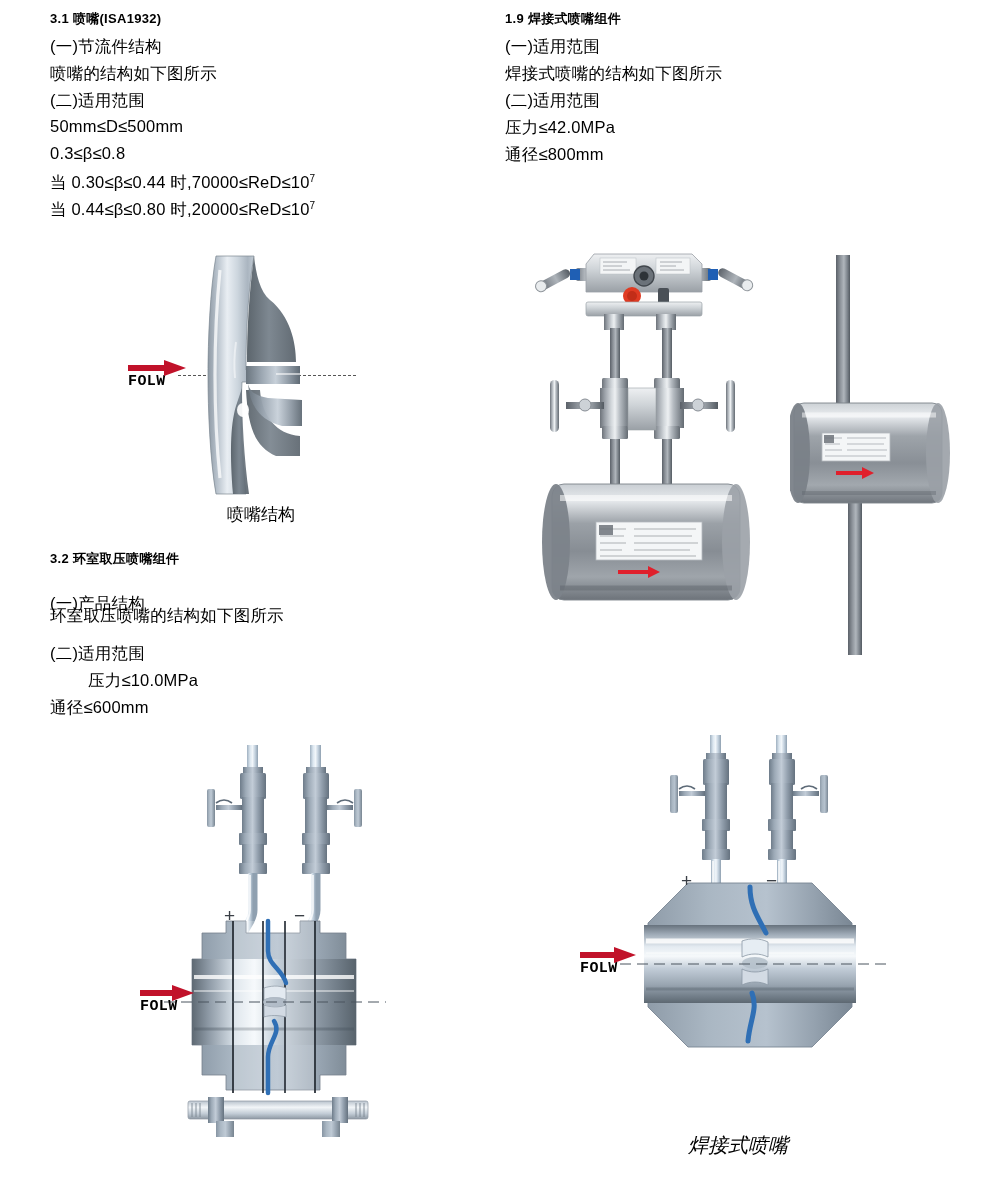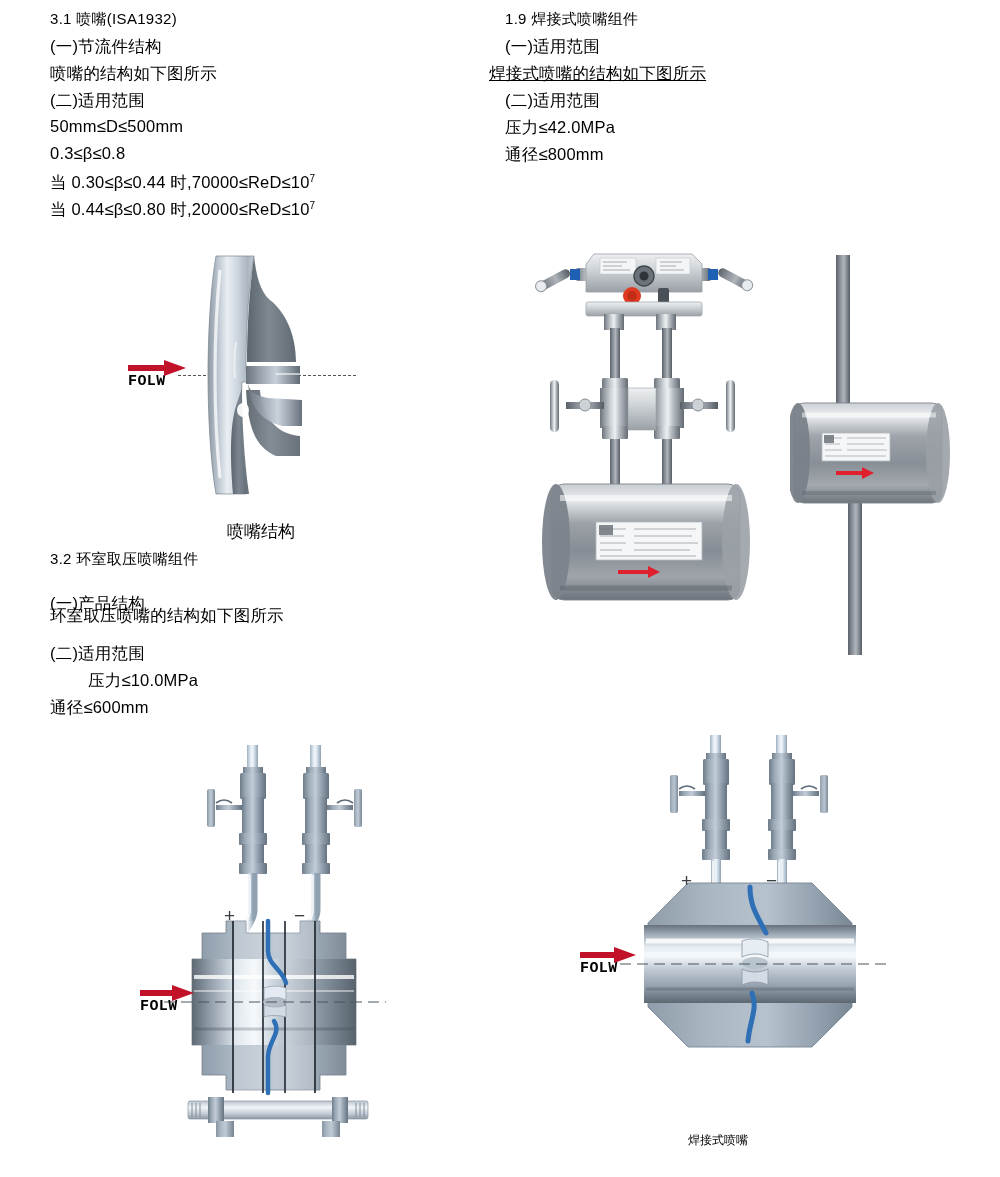--- a/index.html
+++ b/index.html
@@ -1,25 +1,25 @@
 <!DOCTYPE html>
 <html><head>
 <meta charset="utf-8">
 <style>
   html,body{margin:0;padding:0;background:#fff;}
   body{
     width:1000px;height:1177px;position:relative;overflow:hidden;
     font-family:"Liberation Sans","DejaVu Sans",sans-serif;color:#000;
   }
   .txt{position:absolute;white-space:nowrap;}
-  .hd{font-weight:normal;font-size:15px;letter-spacing:.3px;}
+  .hd{font-weight:bold;font-size:13px;letter-spacing:.3px;}
   .ln{font-size:16.5px;letter-spacing:.2px;text-align:right;}
   .sup{font-size:10px;vertical-align:super;}
   .cap-serif{font-family:"Liberation Serif","DejaVu Serif",serif;font-size:17px;}
-  .cap-sans{font-size:12px;}
+  .cap-sans{font-size:20px;font-style:italic;}
 
   
   .folw{position:absolute;width:64px;}
   .folw .arw{position:relative;height:16px;}
   .folw .arw svg{display:block;}
   .folw .lbl{font-size:15px;font-weight:bold;letter-spacing:.4px;
              font-family:Liberation Mono, monospace;line-height:14px;margin-top:-1px;}
 
   .axis{position:absolute;border-top:1px dashed #555;height:0;}
 
@@ -92,21 +92,21 @@
   <div class="folw" style="left:-22px;top:110px;">
     <div class="arw">
       <svg width="60" height="16" viewBox="0 0 60 16">
         <path d="M0,11 L0,5 L36,5 L36,0 L58,8 L36,16 L36,11 Z" fill="#c1122a"></path>
       </svg>
     </div>
     <div class="lbl">FOLW</div>
   </div>
 </div>
 
-<div class="txt cap-serif" style="left:213px;top:520px;padding-left:14px;">喷嘴结构</div>
+<div class="txt cap-serif" style="left:213px;top:503px;padding-left:14px;">喷嘴结构</div>
 
 <div class="txt hd" style="left:50px;top:550px;text-align:center;">3.2 环室取压喷嘴组件</div>
 <div class="txt ln" style="left:50px;top:577px;margin-top:16px;">(一)产品结构</div>
 <div class="txt ln" style="left:50px;top:605px;">环室取压喷嘴的结构如下图所示</div>
 <div class="txt ln" style="left:50px;top:643px;">(二)适用范围</div>
 <div class="txt ln" style="left:50px;top:670px;margin-left:38px;">压力≤10.0MPa</div>
 <div class="txt ln" style="left:50px;top:697px;">通径≤600mm</div>
 
 <div style="position:absolute;left:150px;top:745px;width:260px;height:420px;">
 
@@ -231,21 +231,21 @@
       <svg width="56" height="16" viewBox="0 0 56 16">
         <path d="M0,11 L0,5 L32,5 L32,0 L54,8 L32,16 L32,11 Z" fill="#c1122a"></path>
       </svg>
     </div>
     <div class="lbl">FOLW</div>
   </div>
 </div>
 
 <div class="txt hd" style="left:505px;top:10px;">1.9 焊接式喷嘴组件</div>
 <div class="txt ln" style="left:505px;top:36px;">(一)适用范围</div>
-<div class="txt ln" style="left:489px;top:63px;text-decoration:underline;">焊接式喷嘴的结构如下图所示</div>
+<div class="txt ln" style="left:505px;top:63px;">焊接式喷嘴的结构如下图所示</div>
 <div class="txt ln" style="left:505px;top:90px;">(二)适用范围</div>
 <div class="txt ln" style="left:505px;top:117px;">压力≤42.0MPa</div>
 <div class="txt ln" style="left:505px;top:144px;">通径≤800mm</div>
 
 <div style="position:absolute;left:530px;top:240px;width:250px;height:400px;">
   <svg width="250" height="400" style="position:absolute;left:0;top:0;">
     <defs>
       <linearGradient id="pMetal" x1="0" y1="0" x2="1" y2="0">
         <stop offset="0%" stop-color="#6d737a"></stop>
         <stop offset="16%" stop-color="#9ba1a8"></stop>

